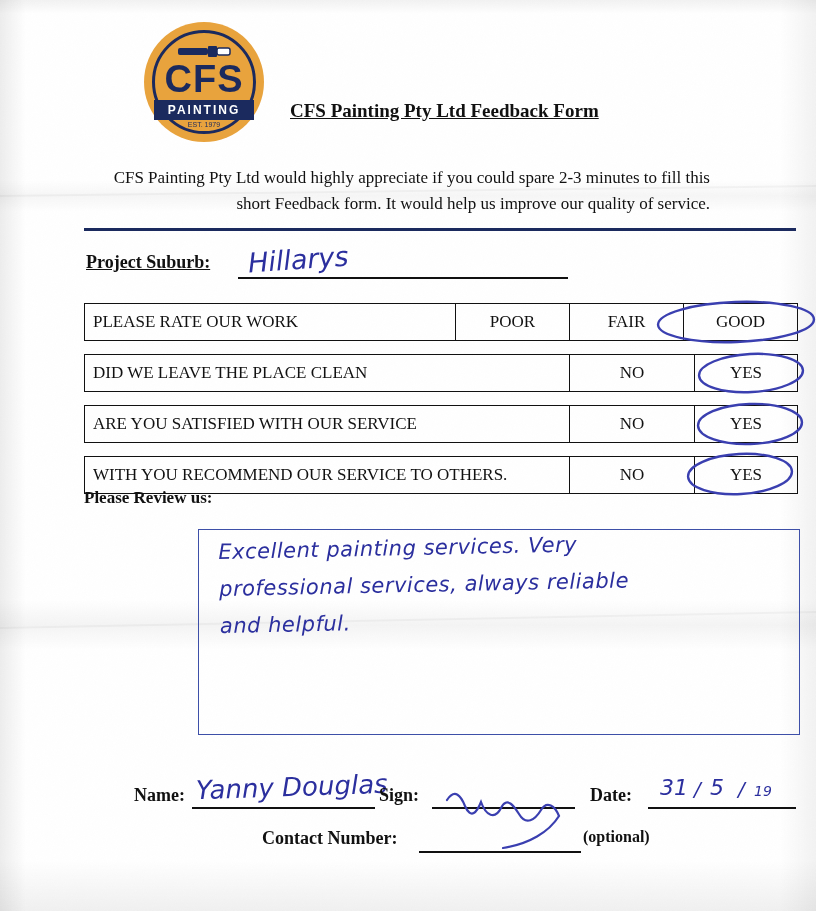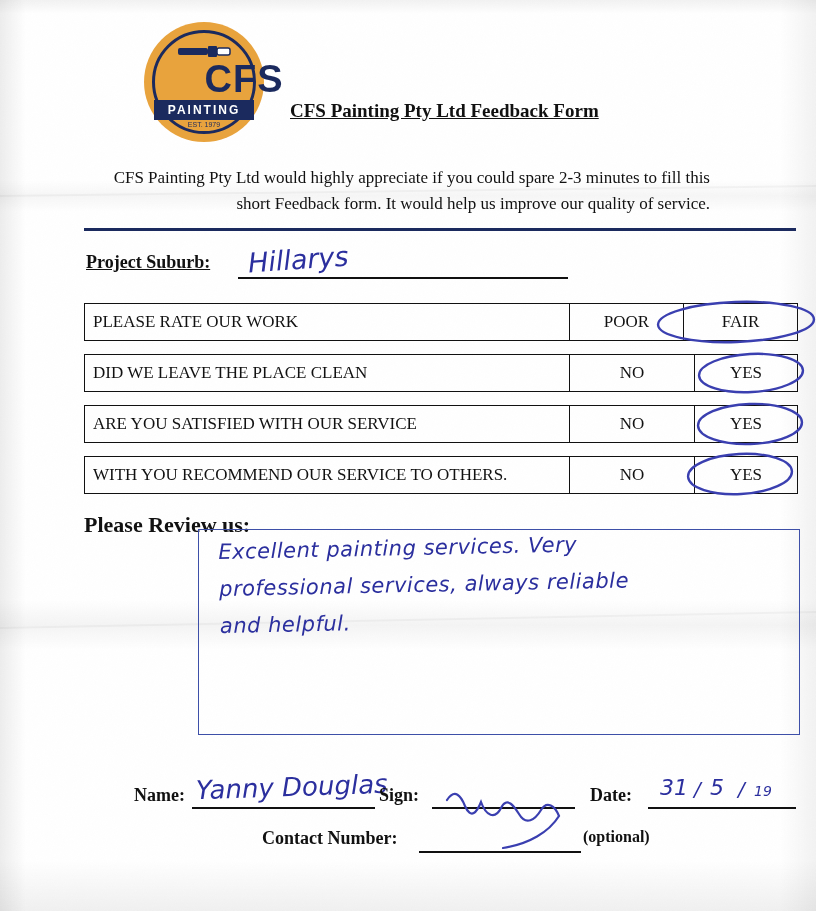--- a/index.html
+++ b/index.html
@@ -70,21 +70,20 @@
     position: absolute;
     top: 38px;
     width: 100%;
     text-align: center;
     font-family: "Liberation Sans", sans-serif;
     font-weight: bold;
     font-size: 38px;
     letter-spacing: 1px;
     color: #1b2a5e;
     line-height: 1;
-    padding-left: 40px;
   }
   .logo-banner {
     position: absolute;
     top: 78px;
     left: 10px;
     width: 100px;
     height: 20px;
     background: #1b2a5e;
     color: #ffffff;
     font-family: "Liberation Sans", sans-serif;
@@ -211,22 +210,22 @@
   .q-opt.w-poor { width: 113px; }
   .q-opt.w-fair { width: 113px; }
   .q-opt.w-good { width: 113px; }
   .q-opt.w-no   { width: 124px; }
   .q-opt.w-yes  { width: 102px; }
 
   
   #review-label {
     position: absolute;
     left: 84px;
-    top: 512px;
-    font-size: 22px;
+    top: 488px;
+    font-size: 17px;
     font-weight: bold;
     font-family: Liberation Serif, serif;
   }
   #review-box {
     position: absolute;
     left: 198px;
     top: 529px;
     width: 600px;
     height: 204px;
     border: 1.5px solid #3d4fa8;
@@ -323,20 +322,21 @@
   <span id="suburb-line"></span>
   <span id="suburb-value">Hillarys</span>
 </div>
 
 <div id="question-table">
 
   <div class="q-row">
     <div class="q-text">PLEASE RATE OUR WORK</div>
     <div class="q-opt w-poor">POOR</div>
     <div class="q-opt w-fair">FAIR</div>
+    <div class="q-opt w-good">GOOD</div>
   </div>
 
   <div class="q-row">
     <div class="q-text">DID WE LEAVE THE PLACE  CLEAN</div>
     <div class="q-opt w-no">NO</div>
     <div class="q-opt w-yes">YES</div>
   </div>
 
   <div class="q-row">
     <div class="q-text">ARE YOU SATISFIED WITH OUR SERVICE</div>

